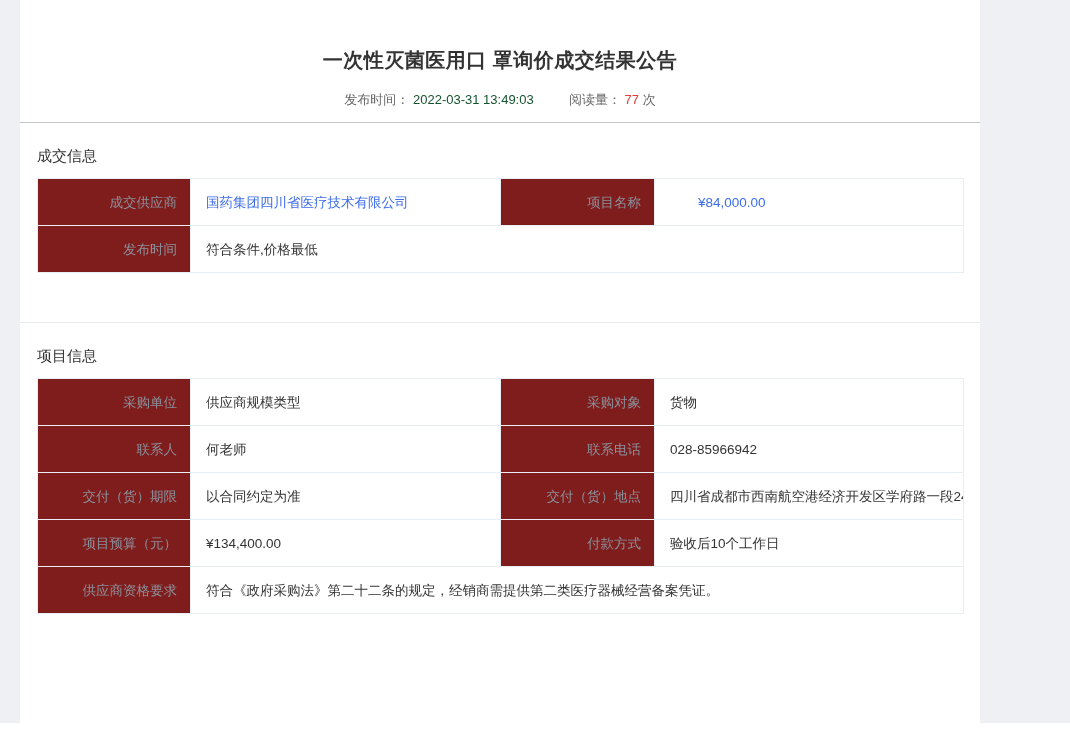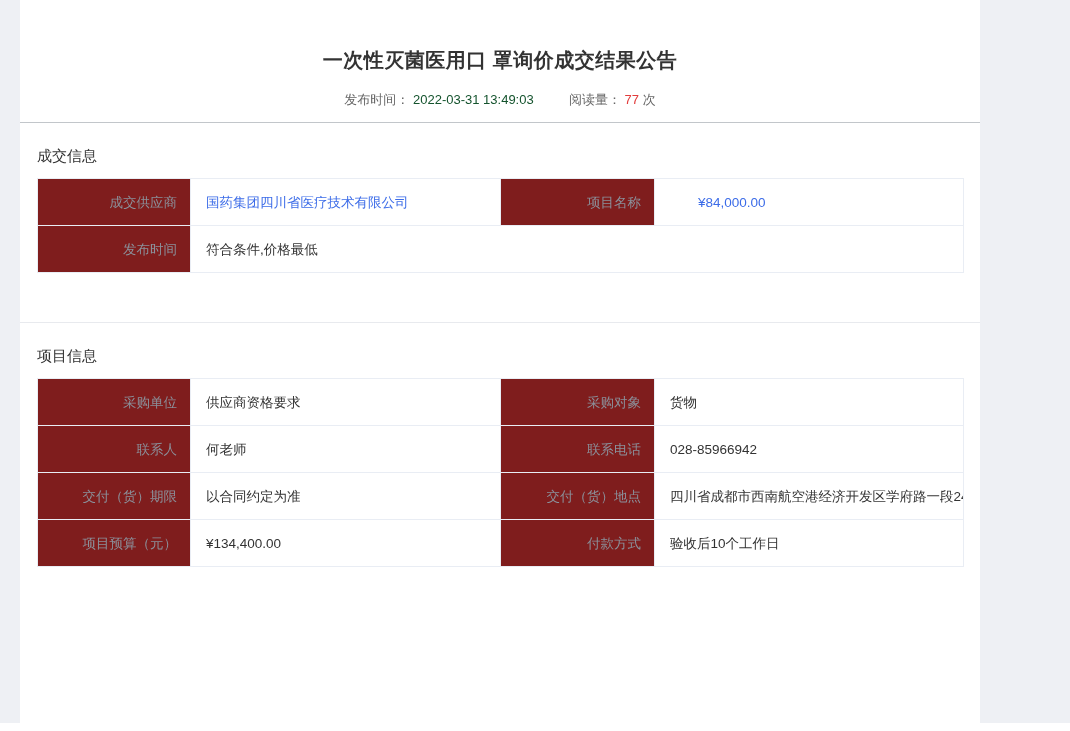--- a/index.html
+++ b/index.html
@@ -108,21 +108,21 @@
     <table class="info">
       <colgroup>
           <col style="width:153px">
           <col style="width:310px">
           <col style="width:154px">
           <col style="width:309px">
         </colgroup>
       <tbody>
       <tr>
         <td class="lbl">采购单位</td>
-        <td class="val">供应商资格要求</td>
+        <td class="val">供应商规模类型</td>
         <td class="lbl">采购对象</td>
         <td class="val">货物</td>
       </tr>
       <tr>
         <td class="lbl">联系人</td>
         <td class="val">何老师</td>
         <td class="lbl">联系电话</td>
         <td class="val">028-85966942</td>
       </tr>
       <tr>
@@ -130,17 +130,21 @@
         <td class="val">以合同约定为准</td>
         <td class="lbl">交付（货）地点</td>
         <td class="val">四川省成都市西南航空港经济开发区学府路一段24号</td>
       </tr>
       <tr>
         <td class="lbl">项目预算（元）</td>
         <td class="val">¥134,400.00</td>
         <td class="lbl">付款方式</td>
         <td class="val">验收后10个工作日</td>
       </tr>
+      <tr>
+        <td class="lbl">供应商资格要求</td>
+        <td class="val" colspan="3">符合《政府采购法》第二十二条的规定，经销商需提供第二类医疗器械经营备案凭证。</td>
+      </tr>
     </tbody>
       </table>
   </section>
 
 </div>
 
 </body></html>

